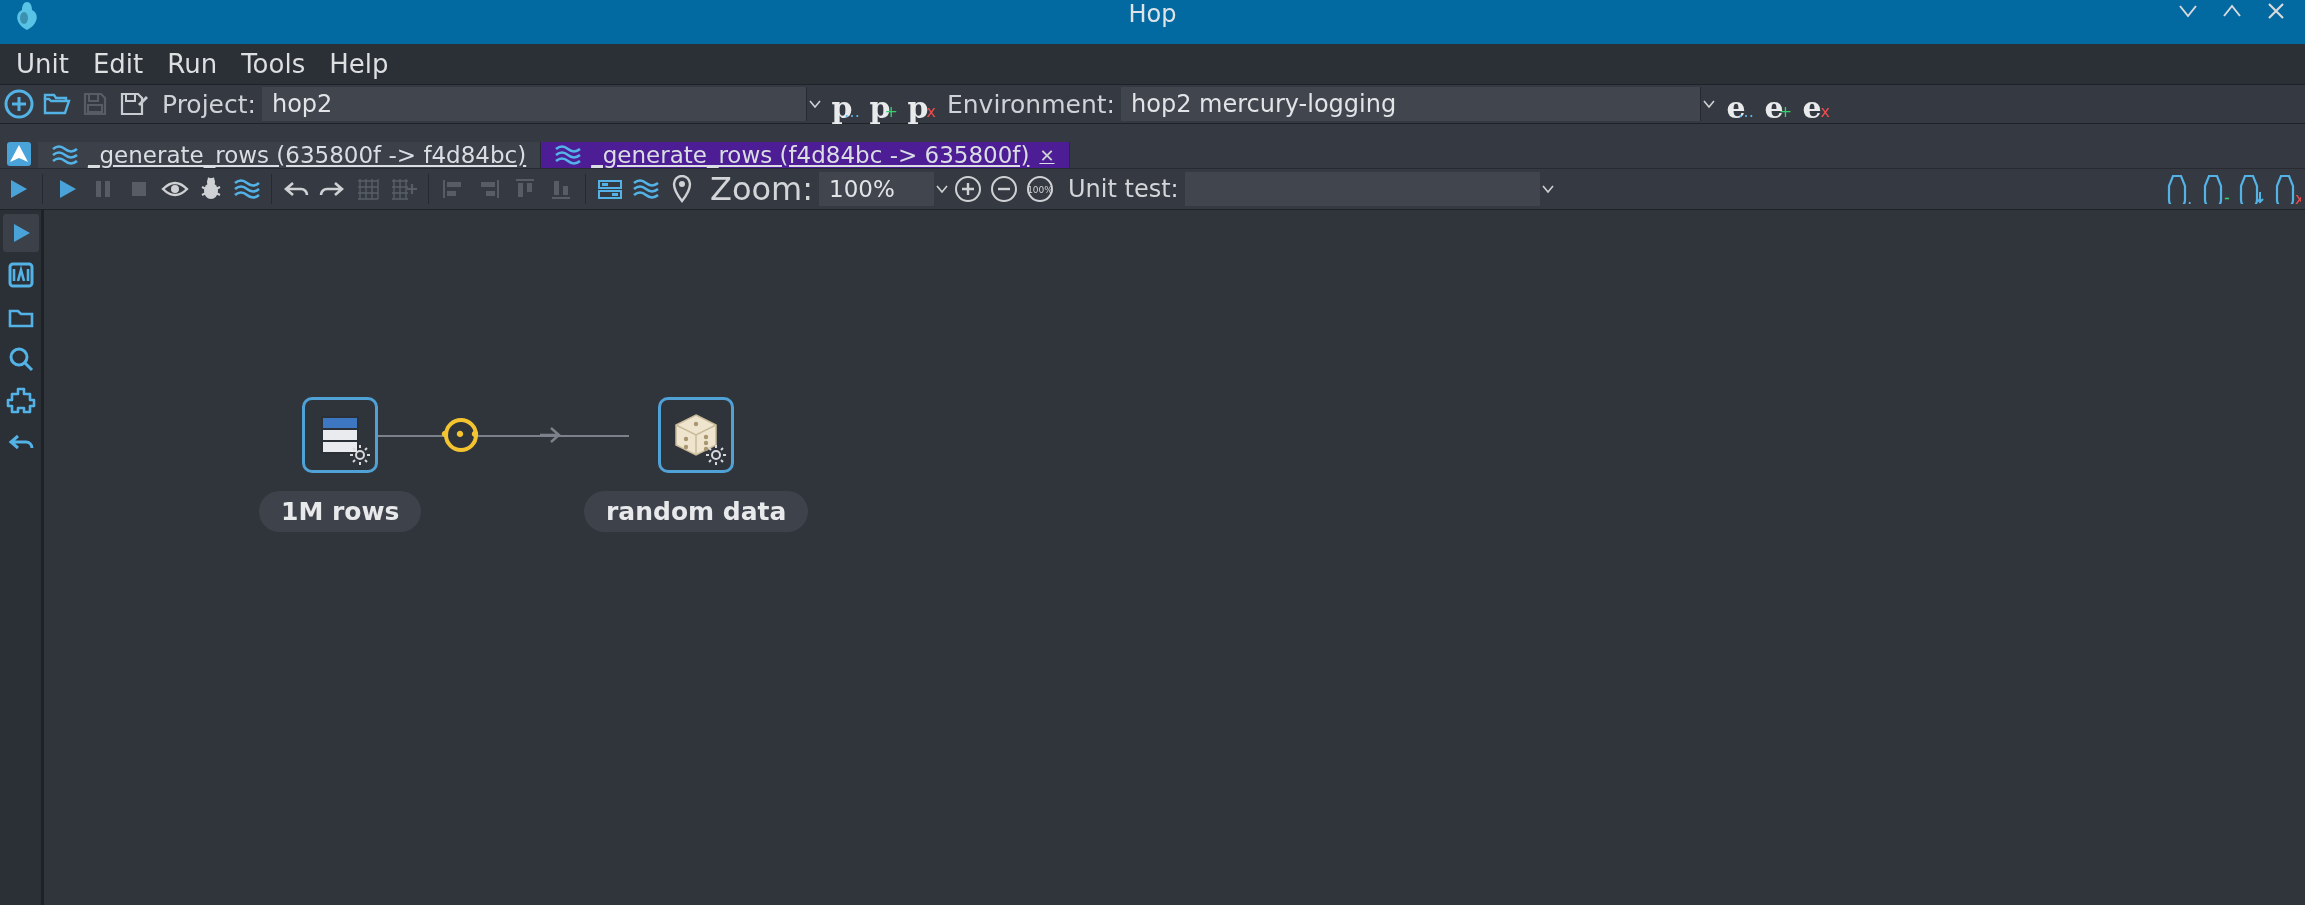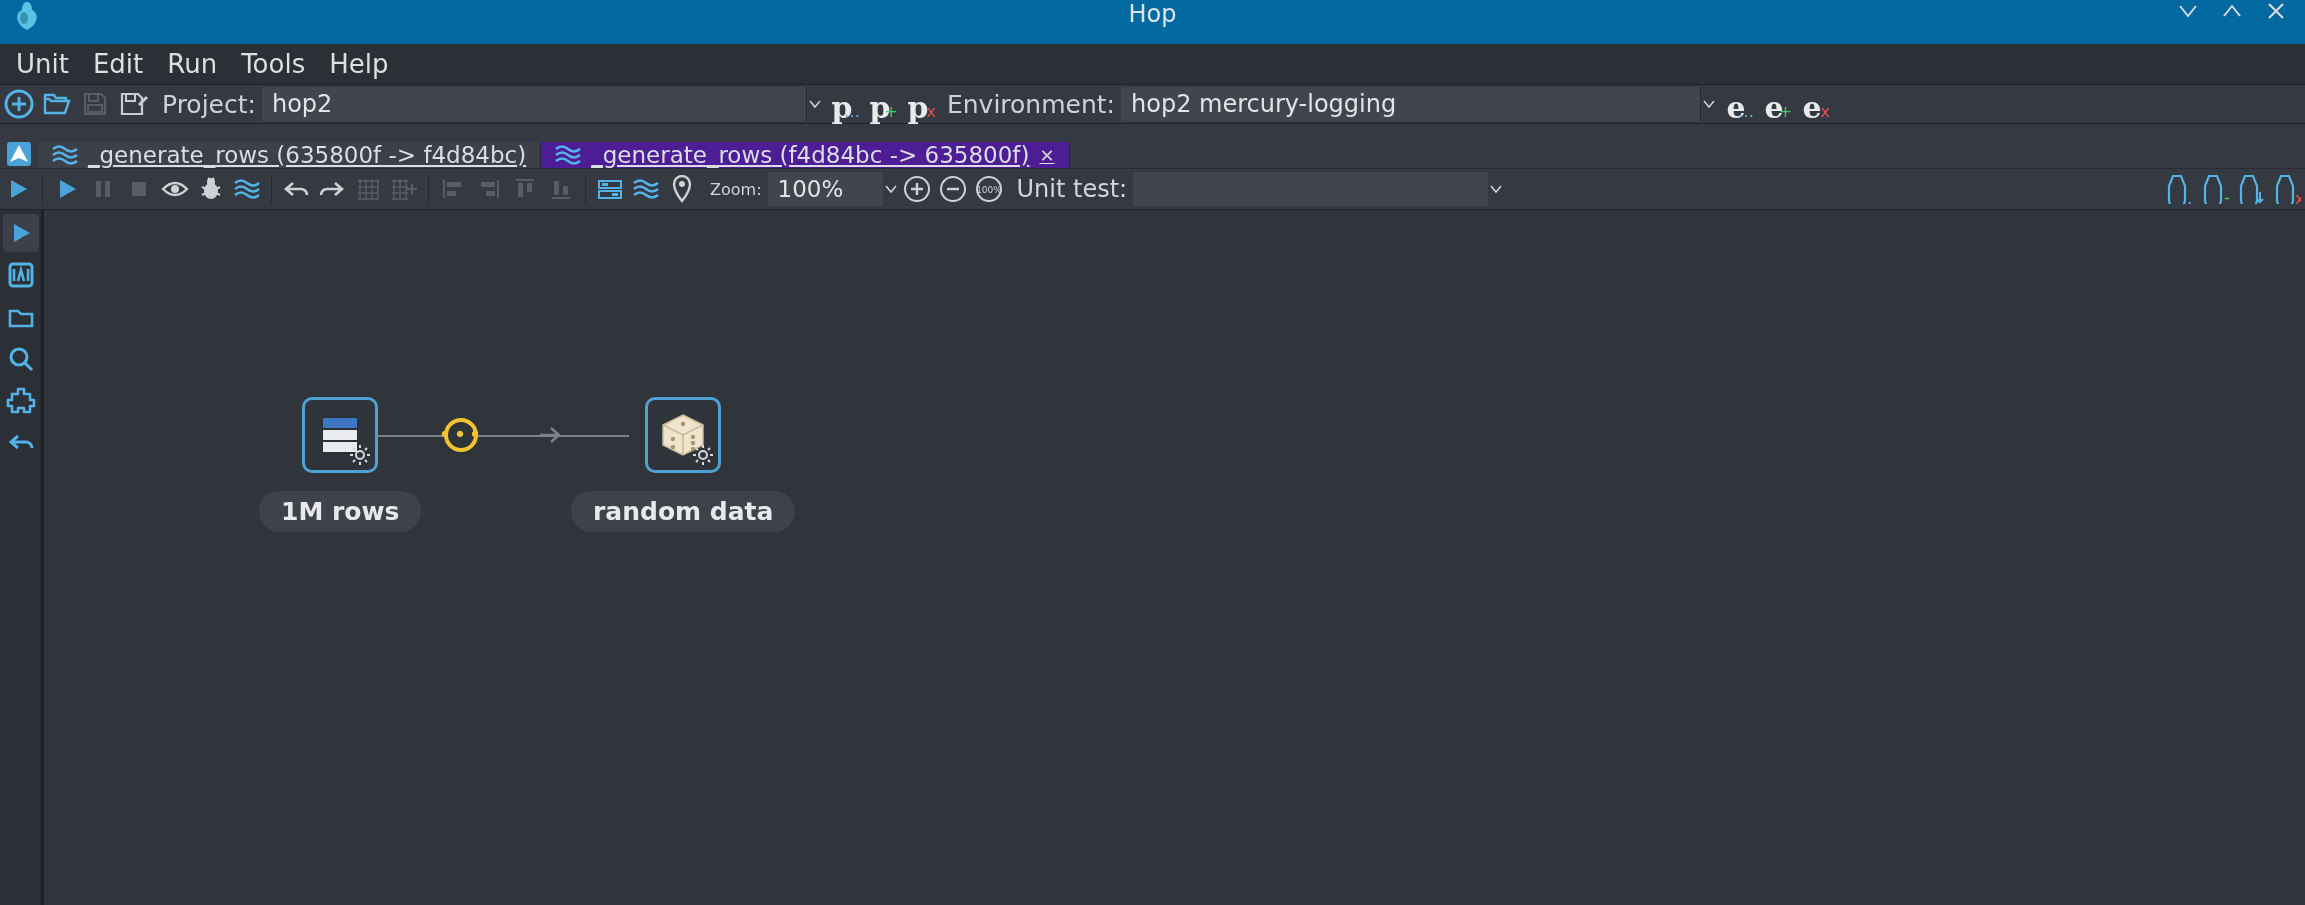--- a/index.html
+++ b/index.html
@@ -36,21 +36,21 @@
 .file-tab { display:flex; align-items:center; gap:10px; padding:0 14px; font-size:23px; background:#3b4049; border-right:1px solid #272a30; cursor:pointer; white-space:nowrap; }
 .file-tab.active { background:#4c1d95; }
 .file-tab .close { font-size:18px; color:#cfd1d4; cursor:pointer; }
 .tabs-rest { flex:1; background:#4a505a; }
 
 
 .canvas-toolbar { height:42px; display:flex; align-items:center; background:#353a42; border-top:1px solid #272a30; border-bottom:1px solid #1e2126; }
 .canvas-toolbar .sep { width:1px; height:30px; background:#262a30; margin:0 6px; }
 .cbtn { width:36px; height:36px; display:flex; align-items:center; justify-content:center; cursor:pointer; }
 .cbtn.disabled { opacity:.35; cursor:default; }
-.zoom-label { font-size:16px; color:#d3d5d8; margin-left:10px; margin-right:6px; }
+.zoom-label { font-size:32px; color:#d3d5d8; margin-left:10px; margin-right:6px; }
 .zoom-val   { width:115px; height:34px; background:#40454e; color:#e2e4e7; font-size:23px; padding:2px 10px; display:flex; align-items:center; }
 .ut-label   { font-size:24px; color:#d3d5d8; margin-left:10px; margin-right:6px; }
 .ut-val     { width:355px; height:34px; background:#40454e; }
 .flex-spacer{ flex:1; }
 
 
 .main { display:flex; height:calc(905px - 44px - 40px - 40px - 38px - 42px); }
 .left-rail { width:42px; background:#2b2f36; display:flex; flex-direction:column; align-items:center; gap:4px; padding-top:4px; border-right:1px solid #1e2126; }
 .rail-btn  { width:36px; height:38px; display:flex; align-items:center; justify-content:center; cursor:pointer; border-radius:3px; }
 .rail-btn.sel { background:#3b4049; }
@@ -446,21 +446,21 @@
               <circle cx="11" cy="11" r="4" fill="none" stroke="#d7d9dc" stroke-width="2"></circle>
               <g stroke="#d7d9dc" stroke-width="2">
                 <path d="M11 1V4M11 18V21M1 11H4M18 11H21M4 4L6 6M16 16L18 18M18 4L16 6M6 16L4 18"></path>
               </g>
             </svg>
         </span>
       </div>
       <div class="node-label">1M rows</div>
     </div>
 
-    <div class="node" style="left:527px; top:187px;">
+    <div class="node" style="left:540px; top:187px;">
       <div class="node-icon">
         <svg width="52" height="52" viewBox="0 0 52 52">
           <polygon points="26,6 46,16 46,36 26,46 6,36 6,16" fill="#efe5cf" stroke="#c9bb99" stroke-width="1.5"></polygon>
           <polyline points="6,16 26,26 46,16" fill="none" stroke="#c9bb99" stroke-width="1.5"></polyline>
           <line x1="26" y1="26" x2="26" y2="46" stroke="#c9bb99" stroke-width="1.5"></line>
           <circle cx="16" cy="30" r="2.2" fill="#a7966f"></circle>
             <circle cx="16" cy="38" r="2.2" fill="#a7966f"></circle>
           <circle cx="36" cy="28" r="2.2" fill="#a7966f"></circle>
             <circle cx="36" cy="34" r="2.2" fill="#a7966f"></circle>
             <circle cx="36" cy="40" r="2.2" fill="#a7966f"></circle>

